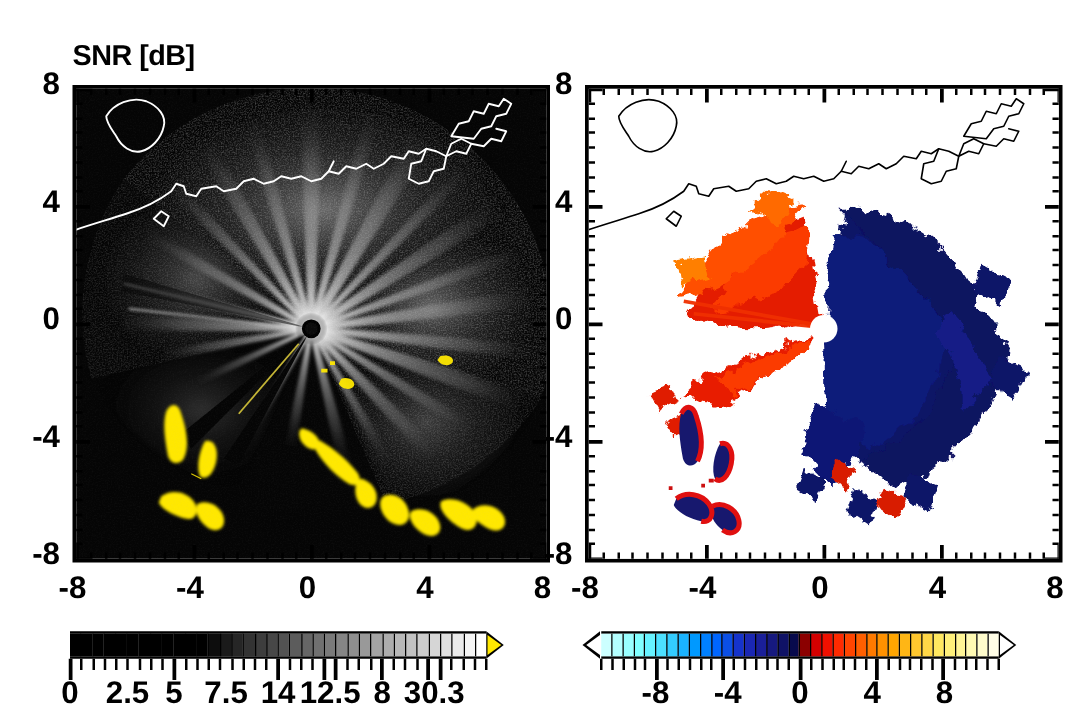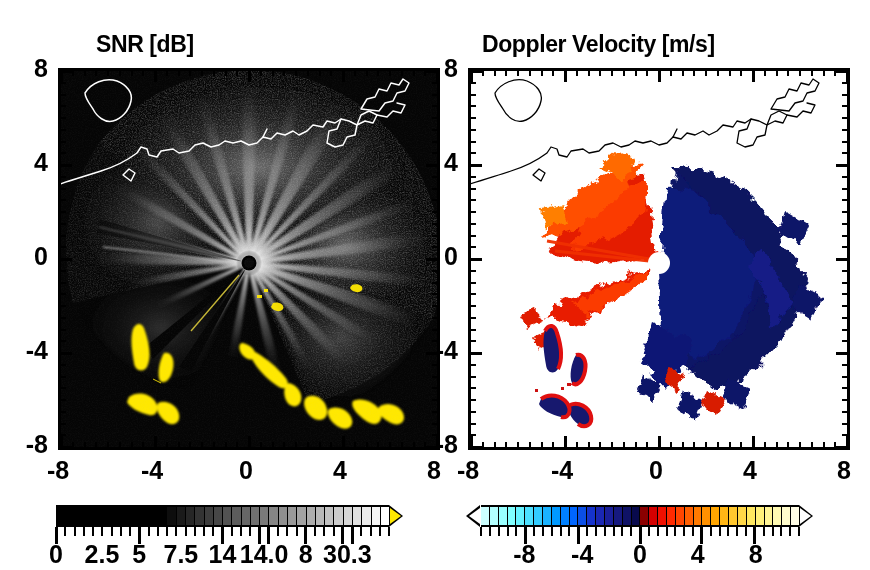--- a/index.html
+++ b/index.html
@@ -29,21 +29,21 @@
   .panel-title {
     position: absolute;
     top: 30px;
     height: 28px;
     font-size: 23px;
     font-weight: bold;
     letter-spacing: -0.4px;
     line-height: 28px;
     white-space: nowrap;
   }
-  #snr-title { left: 58px; margin-left: 38px; }
+  #snr-title { left: 58px; }
   #dop-title { left: 482px; }
 
   
   .axes {
     position: absolute;
     box-sizing: content-box;
     border: 3px solid #000;
     background: #ffffff;
     overflow: hidden;
   }
@@ -123,21 +123,20 @@
     white-space: nowrap;
   }
   svg.layer { position: absolute; inset: 0; width: 100%; height: 100%; display: block; }
 </style>
 </head>
 <body>
 
 <div class="root">
 
   <div class="panel-title" id="snr-title">SNR [dB]</div>
-  <div class="panel-title" id="dop-title">Doppler Velocity [m/s]</div>
 
   <div class="axes" id="snr-axes">
     <div class="plotsurface snr-bg">
       <svg class="layer" viewBox="0 0 376 376" preserveAspectRatio="none">
         <defs>
           <radialGradient id="snrCore" cx="50%" cy="50%" r="50%">
             <stop offset="0%" stop-color="#ffffff" stop-opacity="1"></stop>
             <stop offset="45%" stop-color="#cfcfcf" stop-opacity="0.85"></stop>
             <stop offset="100%" stop-color="#000000" stop-opacity="0"></stop>
           </radialGradient>
@@ -893,21 +892,21 @@
       <div class="arrow arrow-left" style="left: 0px;"></div>
       <div class="arrow-inner" style="left: 3px; border-right: 11px solid rgb(255, 255, 255);"></div>
     </div>
 
   <div id="cbar-labels">
       <div class="cblabel" style="left: 56px;">0</div>
       <div class="cblabel" style="left: 102px;">2.5</div>
       <div class="cblabel" style="left: 139.25px;">5</div>
       <div class="cblabel" style="left: 180.875px;">7.5</div>
       <div class="cblabel" style="left: 222.5px;">14</div>
-      <div class="cblabel" style="left: 264.125px;">14.0</div>
+      <div class="cblabel" style="left: 264.125px;">12.5</div>
       <div class="cblabel" style="left: 305.75px;">8</div>
       <div class="cblabel" style="left: 347.375px;">30.3</div>
       <div class="cblabel" style="left: 524.364px;">-8</div>
       <div class="cblabel" style="left: 582.182px;">-4</div>
       <div class="cblabel" style="left: 640px;">0</div>
       <div class="cblabel" style="left: 697.818px;">4</div>
       <div class="cblabel" style="left: 755.636px;">8</div>
     </div>
 </div>
 

